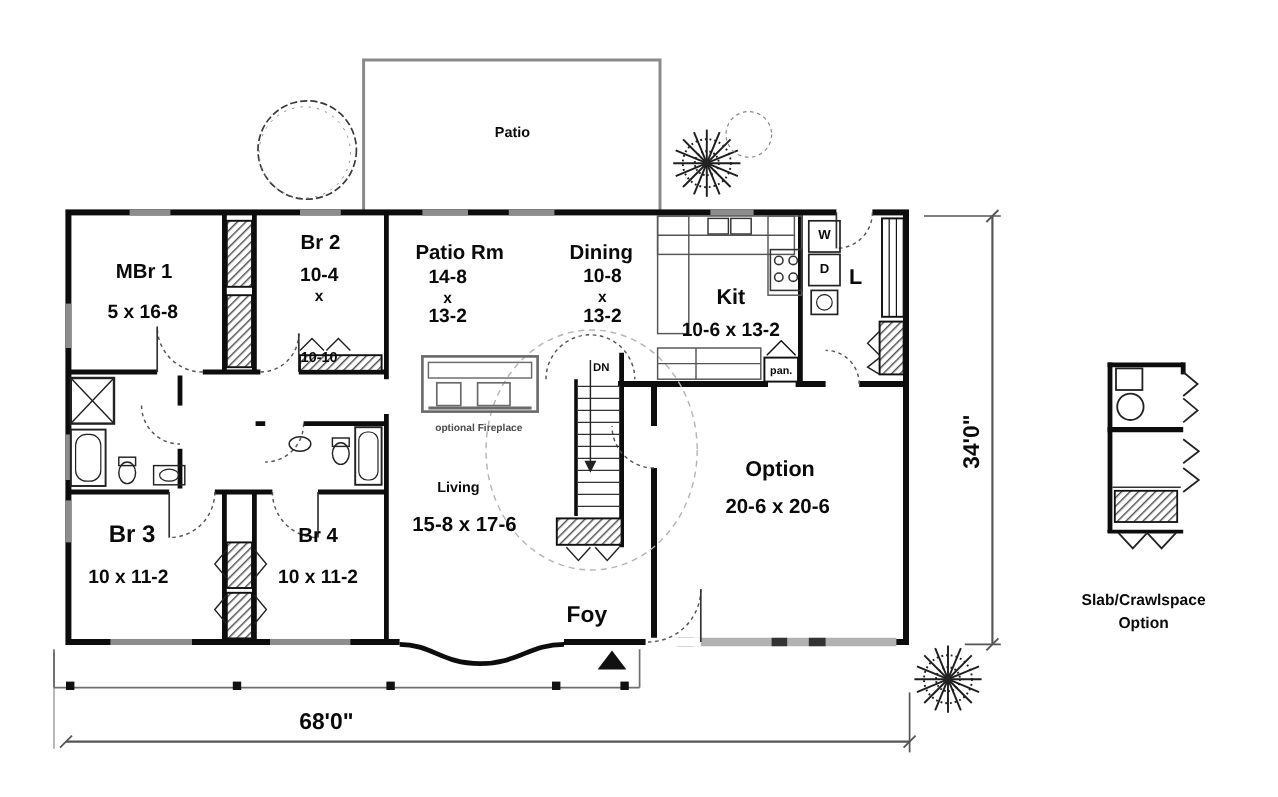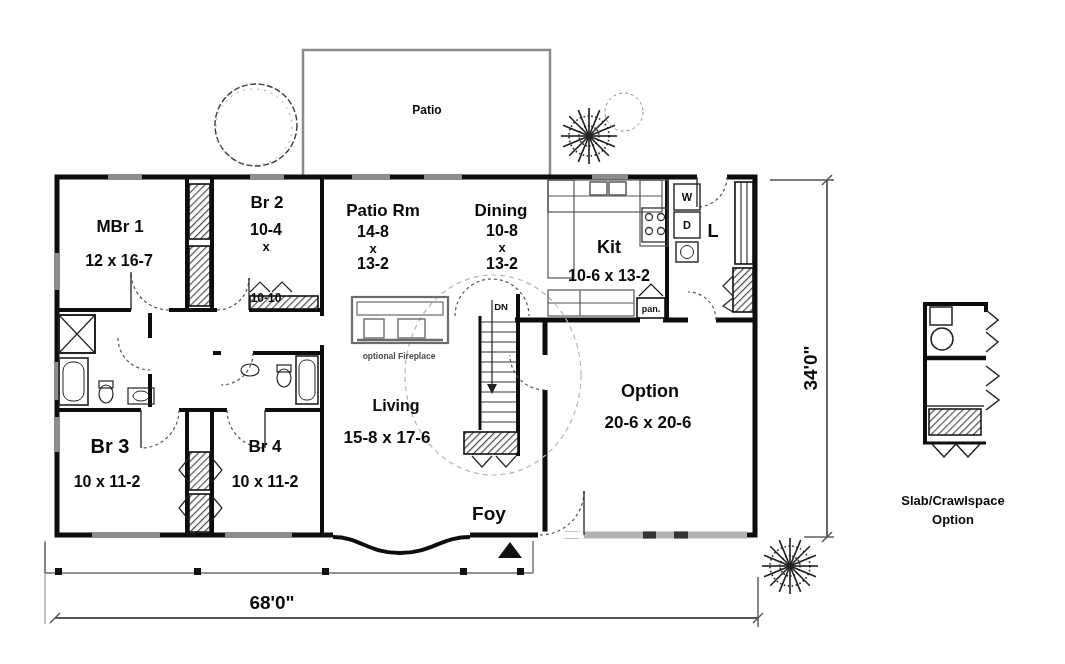--- a/index.html
+++ b/index.html
@@ -289,21 +289,21 @@
       <polyline points="986,390 999,400 986,410"></polyline>
       <polyline points="932,444 944,457 956,444"></polyline>
       <polyline points="956,444 968,457 980,444"></polyline>
     </g>
   </g>
 </svg>
 
 <div class="lbl" style="left:427px;top:110px;font-size:12px;">Patio</div>
 
 <div class="lbl" style="left:120px;top:226px;font-size:17px;">MBr 1</div>
-<div class="lbl" style="left:119px;top:261px;font-size:16px;">12 x 16-7</div>
+<div class="lbl" style="left:119px;top:261px;font-size:16px;">5 x 16-8</div>
 
 <div class="lbl" style="left:267px;top:202px;font-size:17px;">Br 2</div>
 <div class="lbl" style="left:266px;top:230px;font-size:16px;">10-4</div>
 <div class="lbl" style="left:266px;top:246px;font-size:13px;">x</div>
 <div class="lbl" style="left:266px;top:263px;font-size:12px;margin-top:35px;">10-10</div>
 
 <div class="lbl" style="left:383px;top:210px;font-size:17px;">Patio Rm</div>
 <div class="lbl" style="left:373px;top:232px;font-size:16px;">14-8</div>
 <div class="lbl" style="left:373px;top:248px;font-size:13px;">x</div>
 <div class="lbl" style="left:373px;top:264px;font-size:16px;">13-2</div>
@@ -317,21 +317,21 @@
 <div class="lbl" style="left:609px;top:276px;font-size:16px;">10-6 x 13-2</div>
 
 <div class="lbl" style="left:713px;top:231px;font-size:18px;">L</div>
 <div class="lbl" style="left:687px;top:197px;font-size:11px;">W</div>
 <div class="lbl" style="left:687px;top:225px;font-size:11px;">D</div>
 <div class="lbl" style="left:651px;top:309px;font-size:9px;">pan.</div>
 
 <div class="lbl" style="left:650px;top:391px;font-size:18px;">Option</div>
 <div class="lbl" style="left:648px;top:422px;font-size:17px;">20-6 x 20-6</div>
 
-<div class="lbl" style="left:396px;top:406px;font-size:16px;">Living</div>
+<div class="lbl" style="left:382px;top:406px;font-size:12px;">Living</div>
 <div class="lbl" style="left:387px;top:437px;font-size:17px;">15-8 x 17-6</div>
 <div class="lbl gray" style="left:399px;top:356px;font-size:8.5px;">optional Fireplace</div>
 
 <div class="lbl" style="left:110px;top:446px;font-size:20px;">Br 3</div>
 <div class="lbl" style="left:107px;top:482px;font-size:16px;">10 x 11-2</div>
 
 <div class="lbl" style="left:265px;top:446px;font-size:17px;">Br 4</div>
 <div class="lbl" style="left:265px;top:482px;font-size:16px;">10 x 11-2</div>
 
 <div class="lbl" style="left:489px;top:513px;font-size:19px;">Foy</div>

